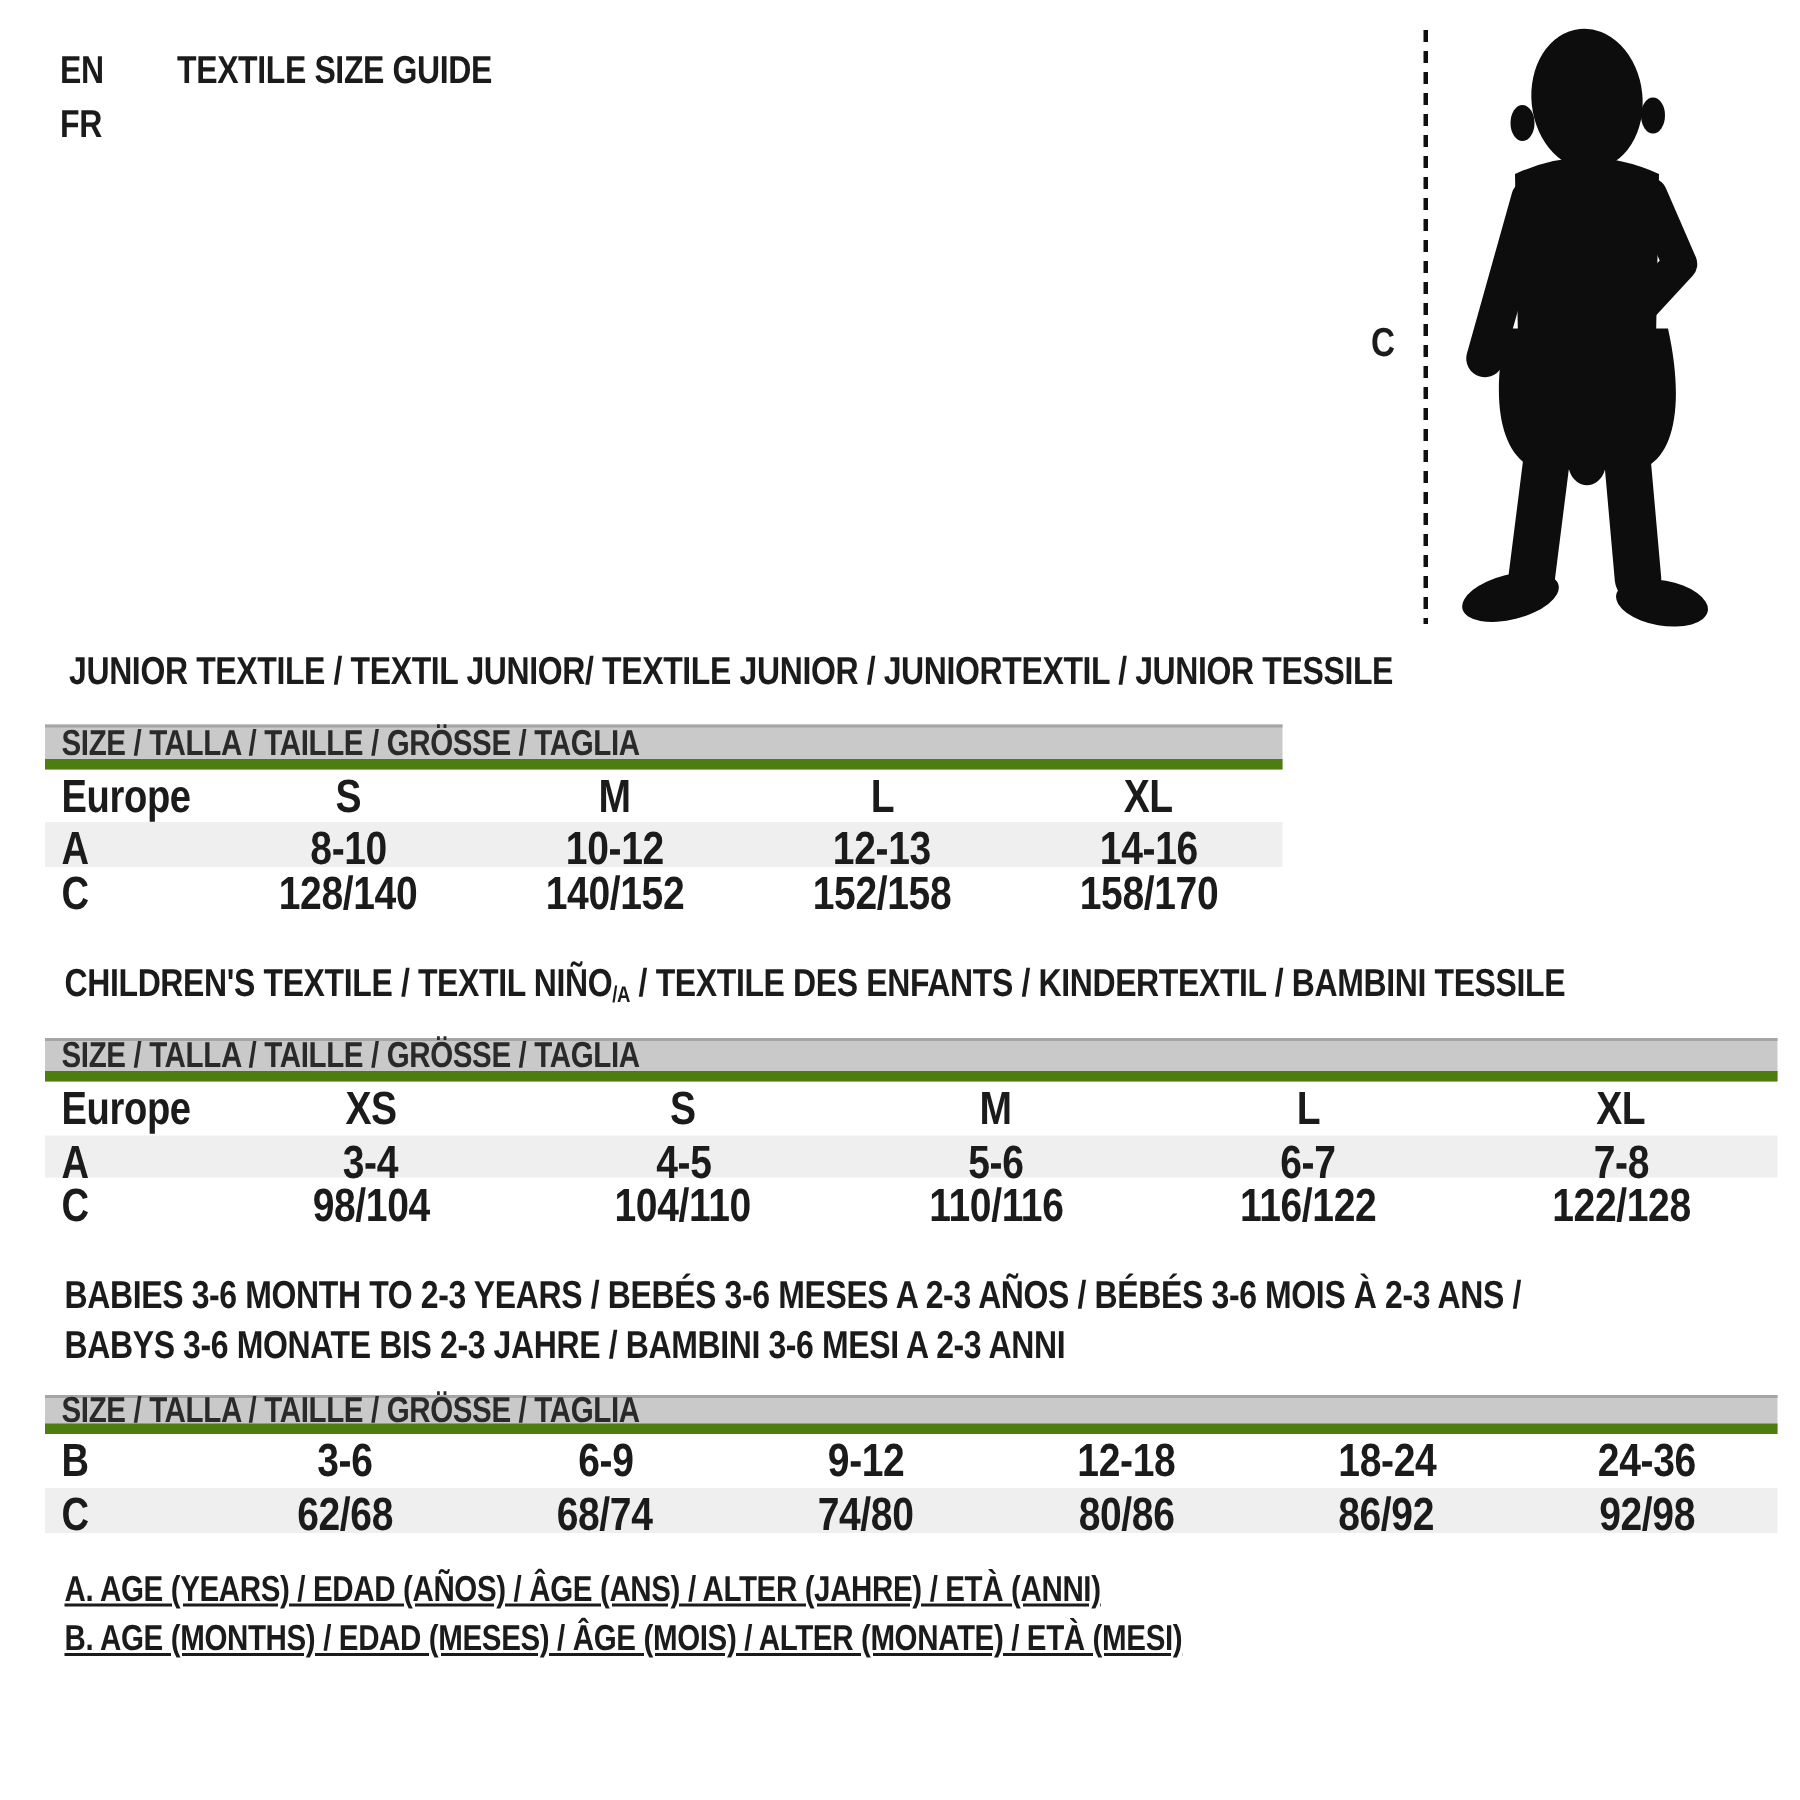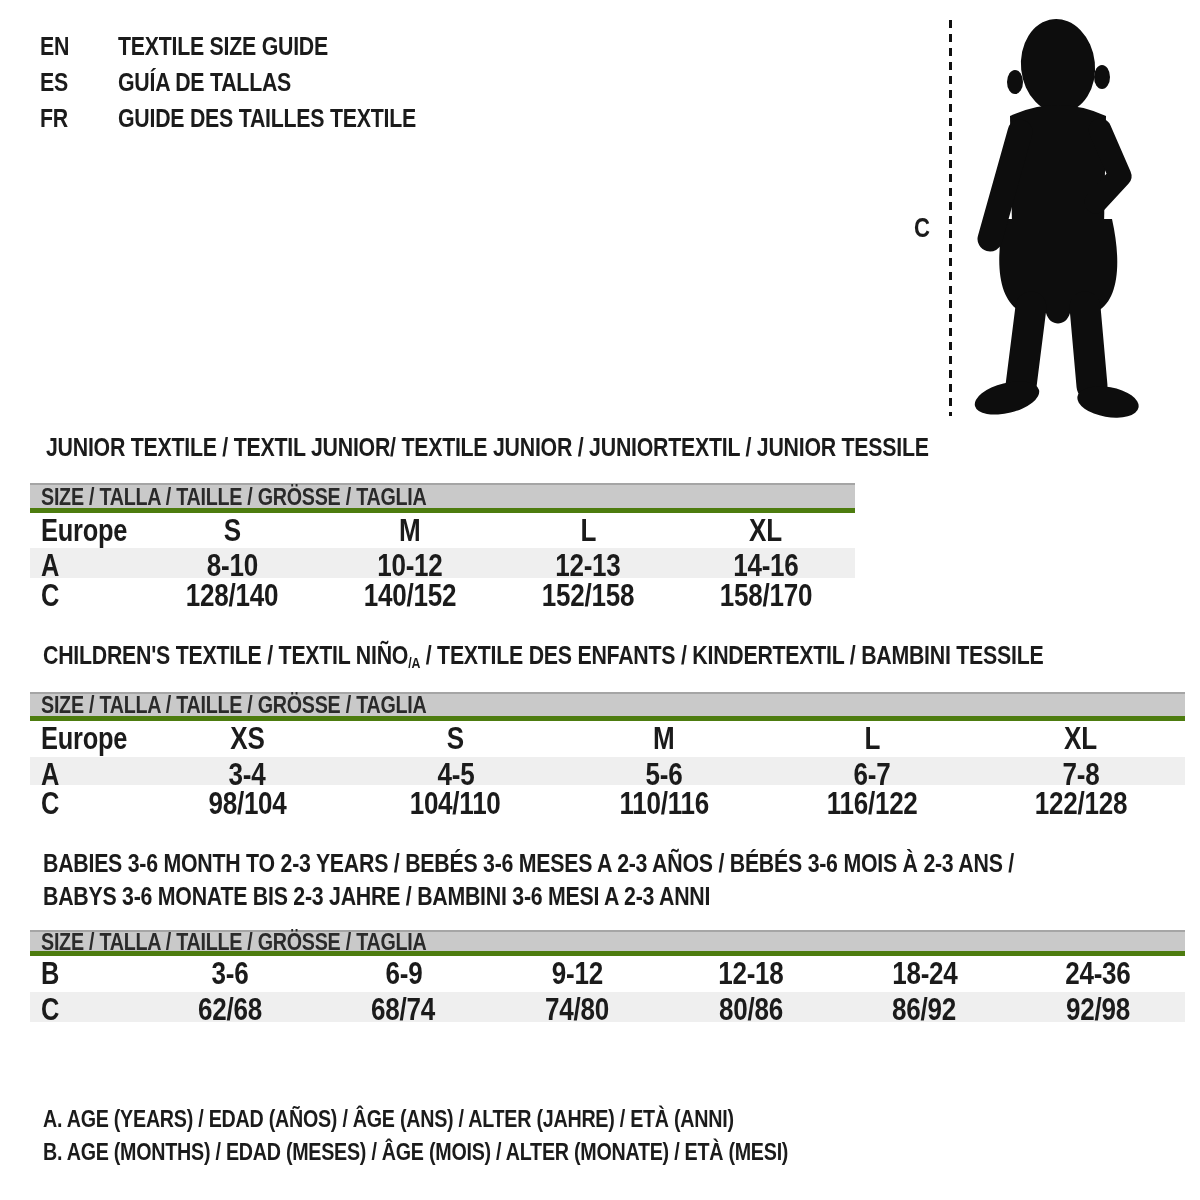--- a/index.html
+++ b/index.html
@@ -24,51 +24,46 @@
 
   
   .baby-svg{position:absolute;left:958px;top:14px;}
 
   
   .heading{position:absolute;font-size:26px;line-height:33px;}
   .sub{font-size:0.58em;vertical-align:-0.28em;}
 
   
   .table{position:absolute;box-sizing:border-box;}
-  .band{box-sizing:border-box;background:#c9c9c9;border-top:2px solid #a5a5a5;border-bottom:5px solid #4d7c0f;
+  .band{box-sizing:border-box;background:#c9c9c9;border-top:2px solid #a5a5a5;border-bottom:7px solid #4d7c0f;
     display:flex;align-items:center;padding-left:11px;font-size:24px;color:#2a2a2a;}
   .trow{display:grid;align-items:center;font-size:31px;}
   .trow .lab{padding-left:11px;}
   .trow .val{text-align:center;}
   .alt{background:#efefef;}
   .cols4{grid-template-columns:113px repeat(4,1fr);}
   .cols5{grid-template-columns:113px repeat(5,1fr);}
   .cols6{grid-template-columns:113px repeat(6,1fr);}
 
   
-  .legend{position:absolute;left:43px;top:1103px;}
+  .legend{position:absolute;left:43px;top:1044px;text-decoration:underline;}
   .legend-line{height:32.5px;display:flex;align-items:center;font-size:24px;}
 </style>
 </head>
 <body>
 
 <div class="canvas">
 
   <div class="lang">
     <div class="lang-row">
       <span class="lang-code"><span class="cx">EN</span></span>
       <span class="lang-title"><span class="cx">TEXTILE SIZE GUIDE</span></span>
     </div>
     <div class="lang-row">
-      <span class="lang-code"><span class="cx">ES</span></span>
-      <span class="lang-title"><span class="cx">GUÍA DE TALLAS</span></span>
-    </div>
-    <div class="lang-row">
       <span class="lang-code"><span class="cx">FR</span></span>
-      <span class="lang-title"><span class="cx">GUIDE DES TAILLES TEXTILE</span></span>
     </div>
   </div>
 
   <div class="measure-line"></div>
   <div class="measure-label"><span class="cx">C</span></div>
 
   <svg class="baby-svg" width="190" height="408" viewBox="0 0 190 408" aria-hidden="true">
     <g fill="#0d0d0d" stroke="none">
       <ellipse cx="100" cy="52" rx="37" ry="47" transform="rotate(-6 100 52)"></ellipse>
       <ellipse cx="57" cy="68" rx="8" ry="12"></ellipse>

